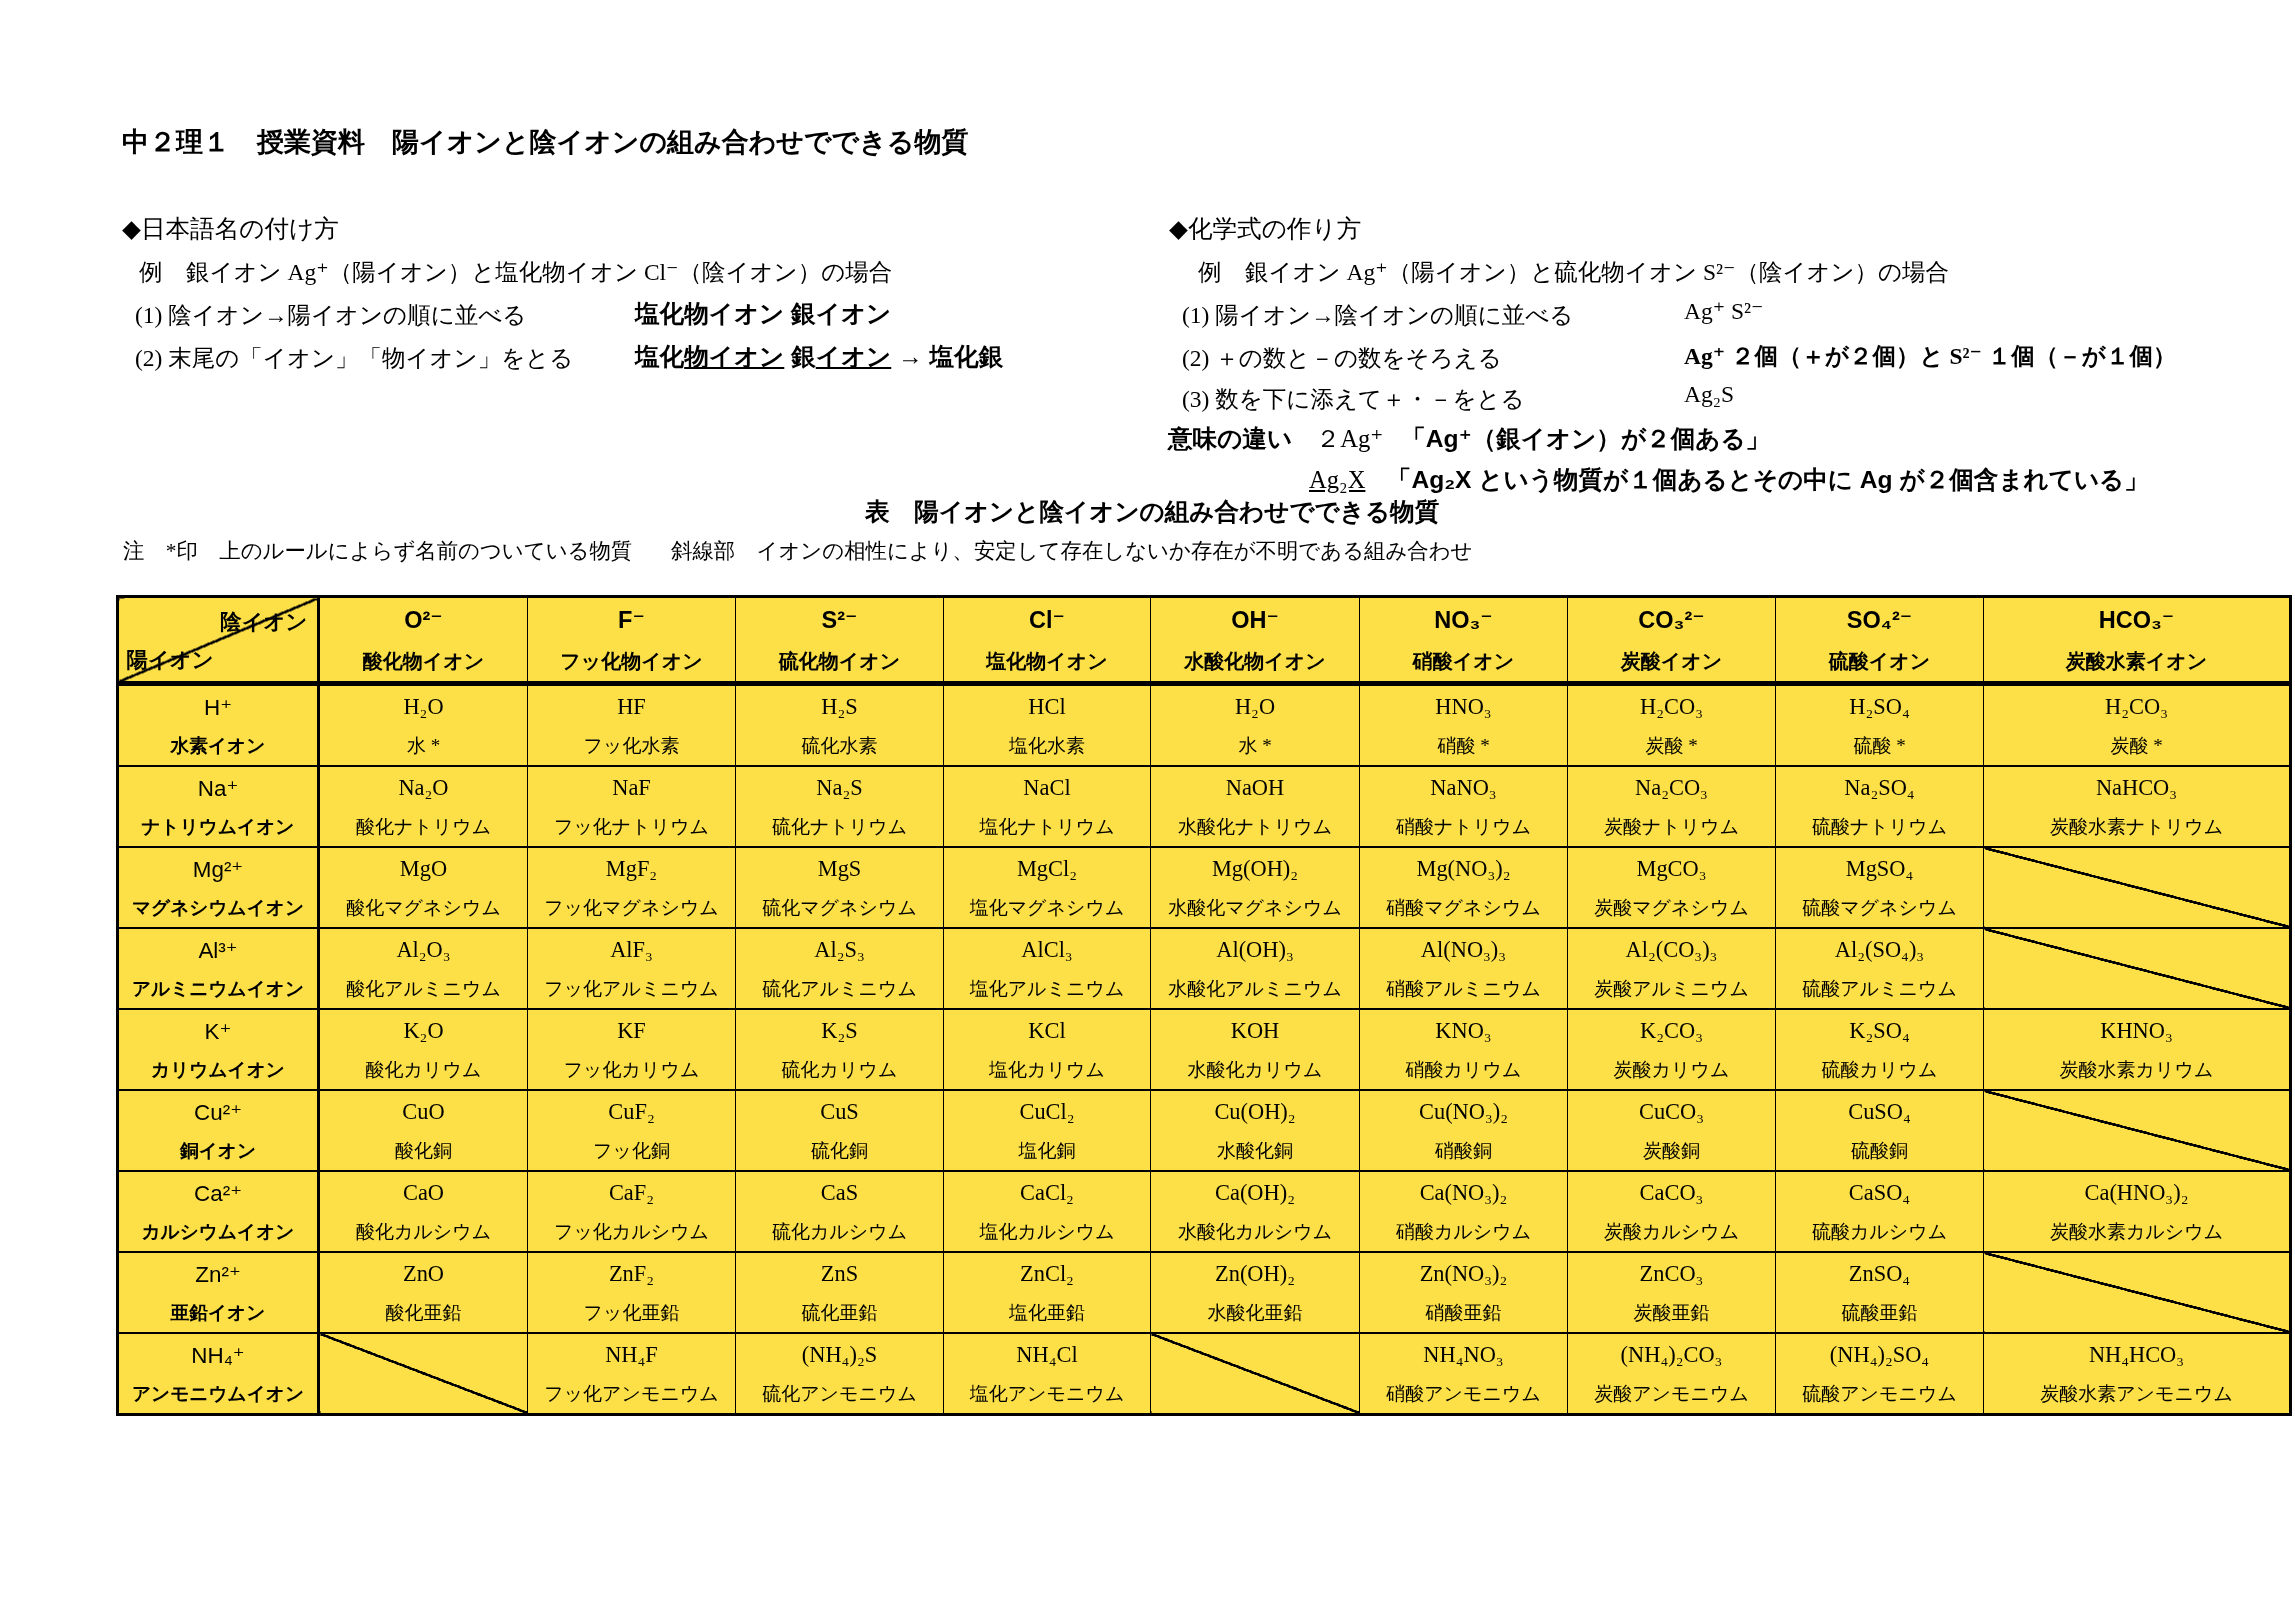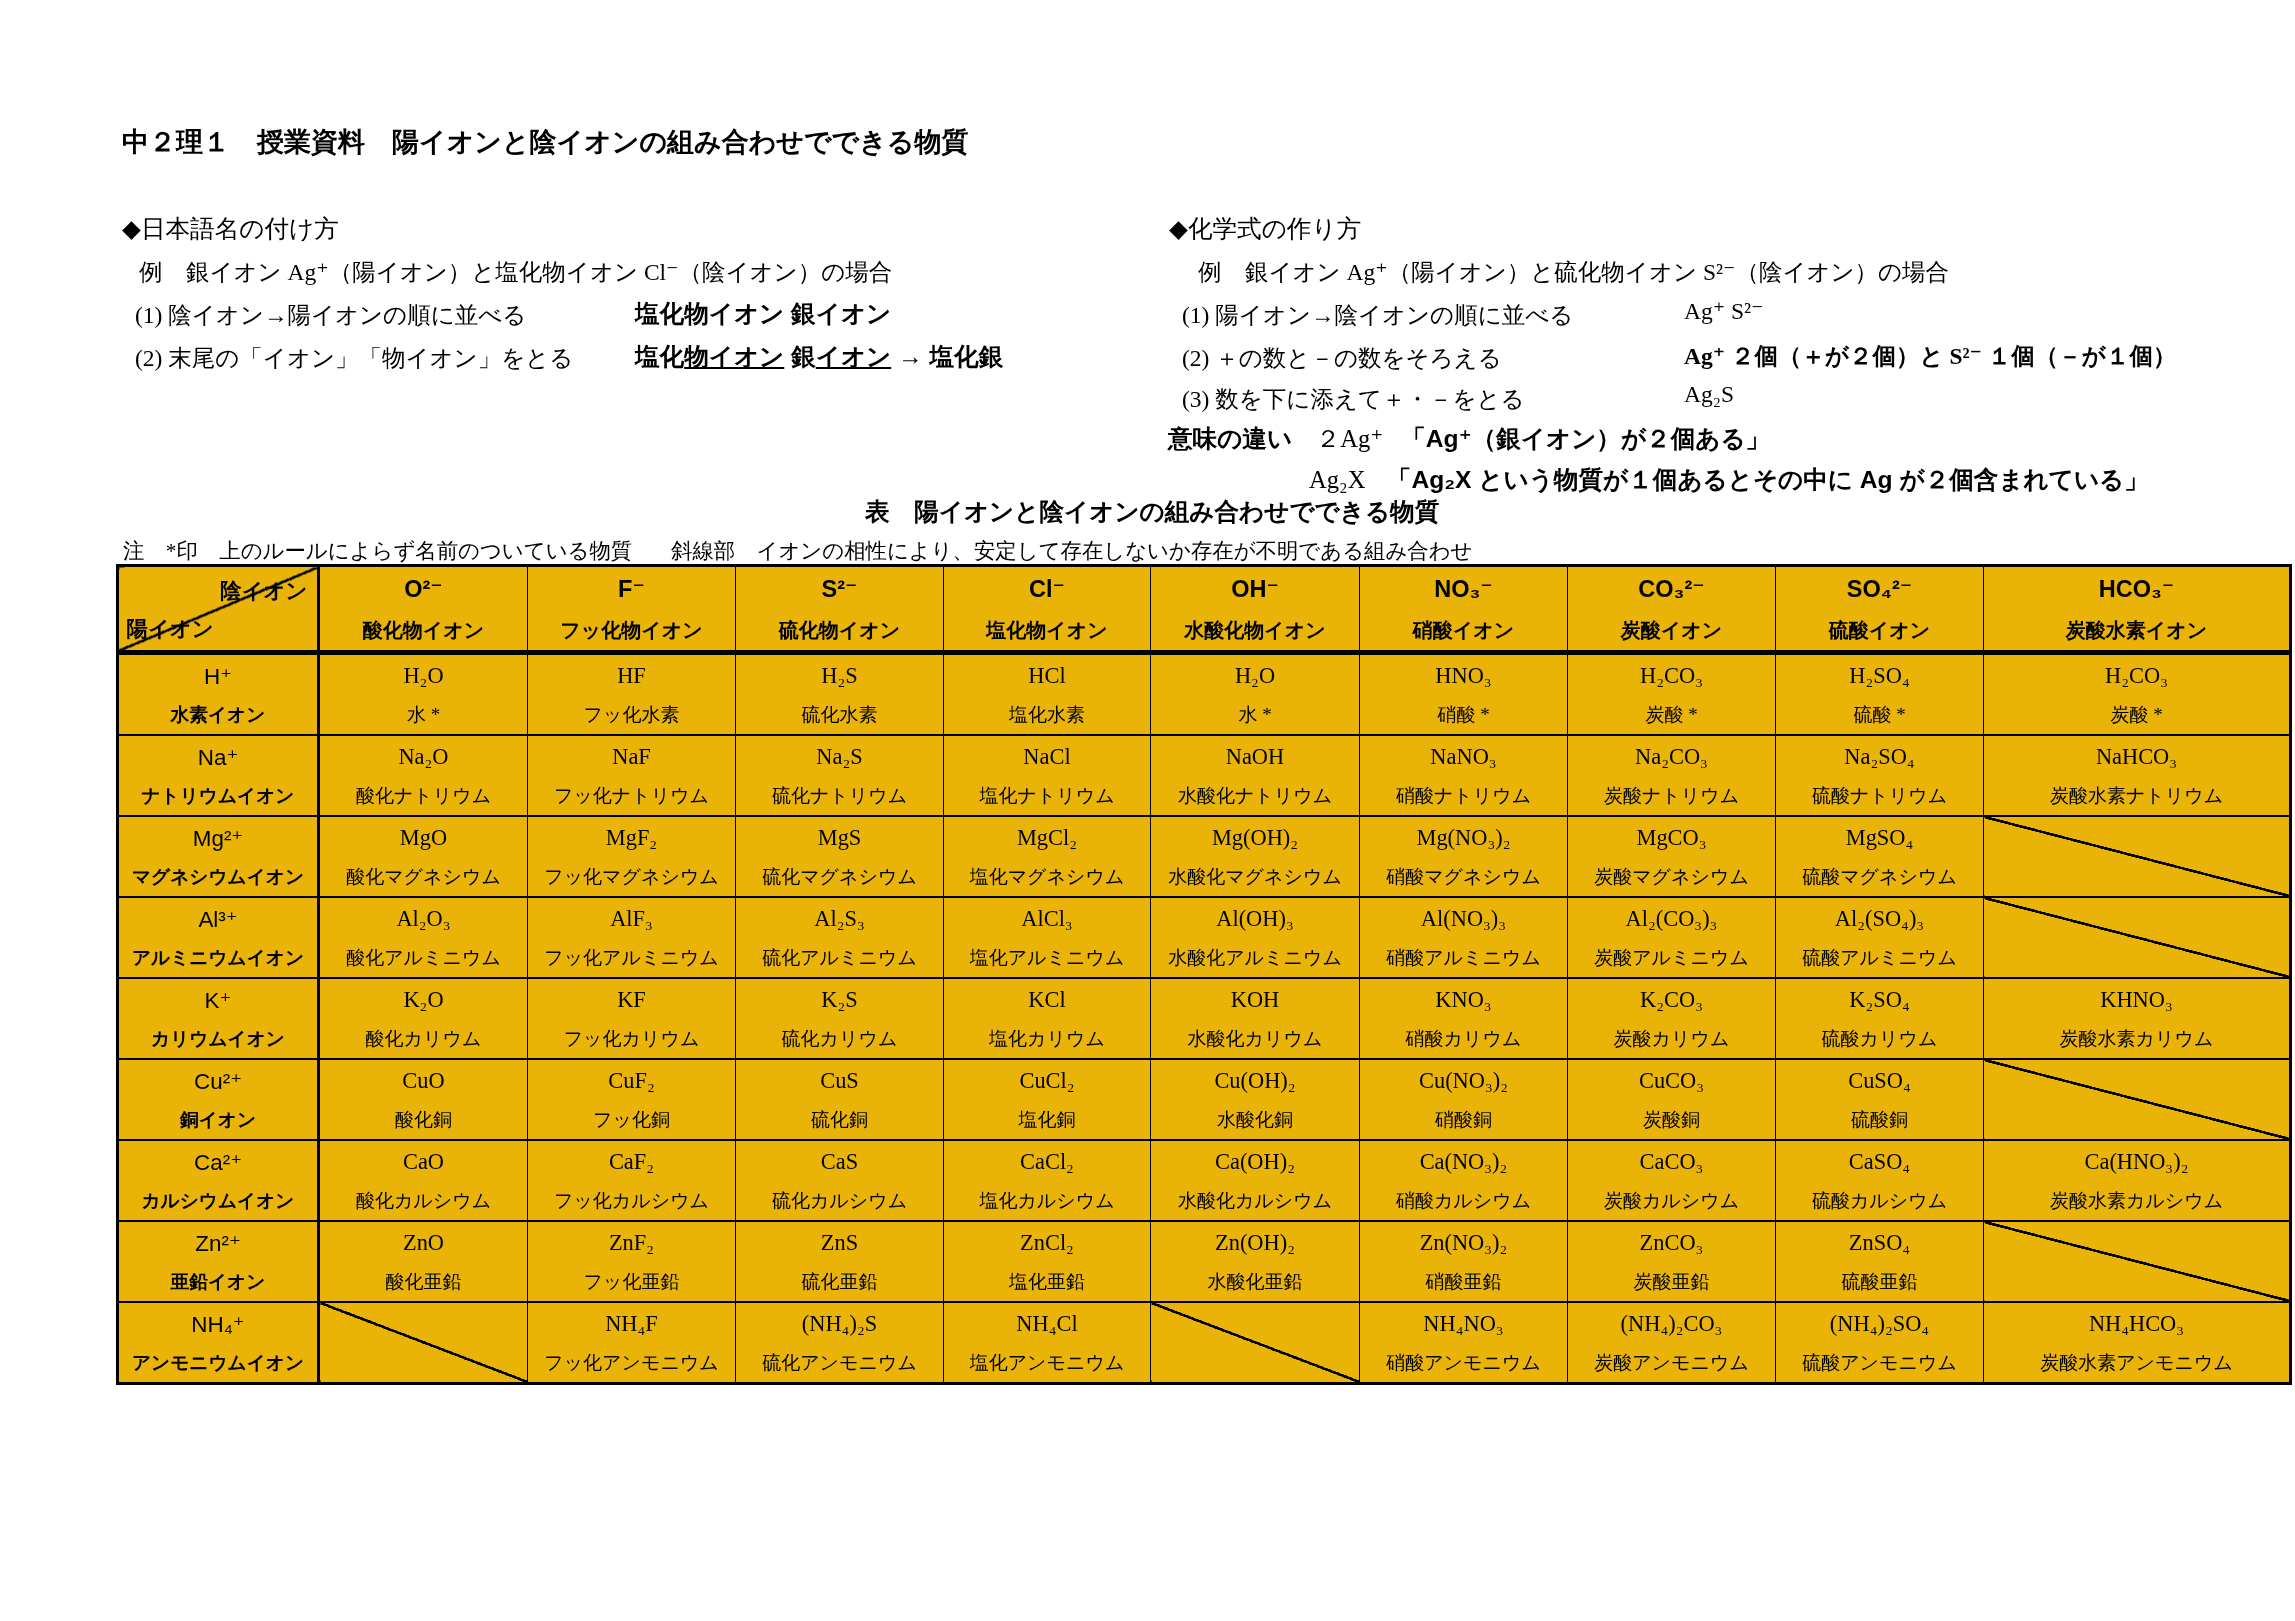--- a/index.html
+++ b/index.html
@@ -9,25 +9,25 @@
   .gothic{font-family:"Liberation Sans","DejaVu Sans",sans-serif;}
   .mincho{font-family:"Liberation Serif","DejaVu Serif",serif;}
   .bold{font-weight:bold;}
   .title{font-size:27px;}
   .heading{font-size:24.6px;}
   .body-line{font-size:23.5px;}
   .result-bold{font-size:24.6px;}
   .formula-serif{font-family:"Liberation Serif","DejaVu Serif",serif;text-align:right;}
   .strike{text-decoration-line:line-through;text-decoration-style:double;text-decoration-thickness:1.6px;text-decoration:underline;}
   .meaning-formula{font-family:"Liberation Serif","DejaVu Serif",serif;font-weight:normal;margin:0 18px 0 23.5px;}
-  .meaning-formula2{font-family:"Liberation Serif","DejaVu Serif",serif;font-weight:normal;margin-right:21.4px;}
+  .meaning-formula2{font-family:"Liberation Serif","DejaVu Serif",serif;font-weight:normal;margin-right:21.4px;text-decoration:underline;}
 
   
   table.ion{border-collapse:collapse;table-layout:fixed;position:absolute;
-            left:116px;top:564px;width:2173px;background:#eab308;}
+            left:116px;top:595px;width:2173px;background:#fde047;}
   table.ion td,table.ion th{border:1.6px solid #000;padding:0;vertical-align:middle;overflow:hidden;}
   table.ion{border:3.7px solid #000;}
   table.ion thead th{border-bottom:5.3px solid #000;height:83px;}
   table.ion tbody td{border-top:2.7px solid #000;height:79px;}
   table.ion .rh{border-right:3.2px solid #000;}
   .cellbox{display:flex;flex-direction:column;justify-content:space-between;
            align-items:center;height:100%;box-sizing:border-box;padding:7.5px 2.1px 6.4px 2.1px;}
   .cf{font-size:22.4px;font-family:"Liberation Serif","DejaVu Serif",serif;}   
   .cn{font-size:19px;font-family:"Liberation Serif","DejaVu Serif",serif;}   
   .hf{font-size:23.5px;font-family:"Liberation Sans","DejaVu Sans",sans-serif;} 

